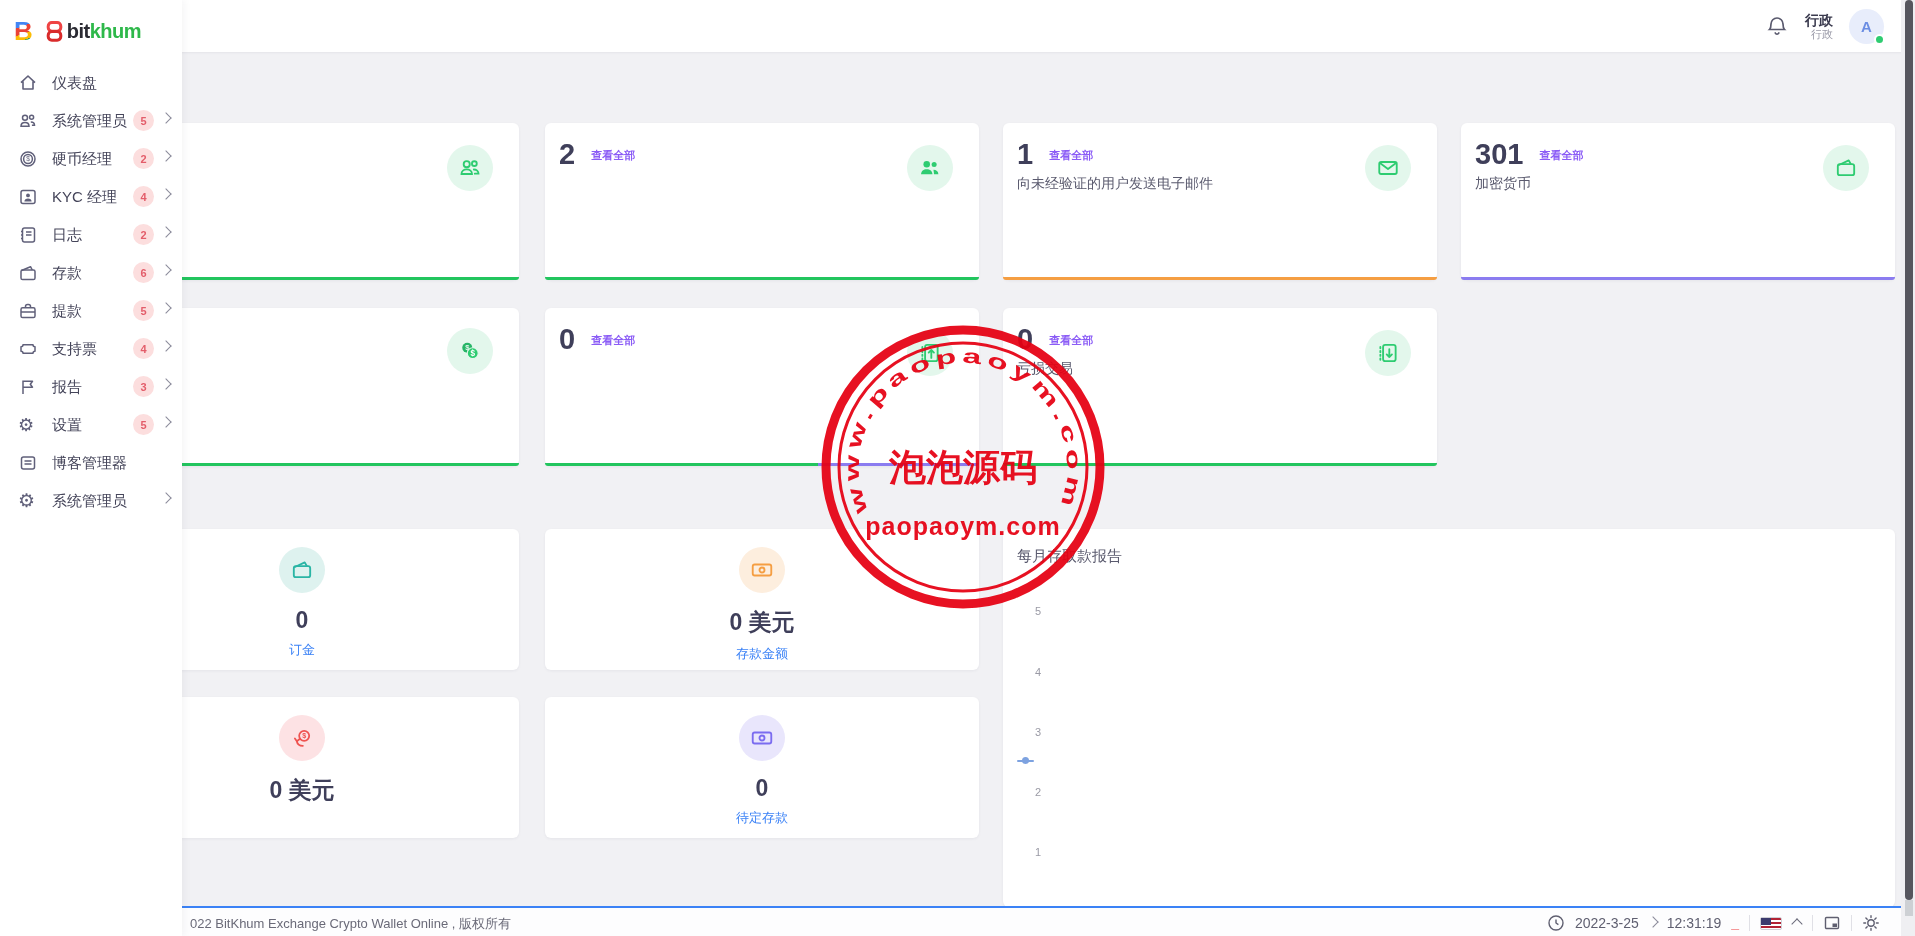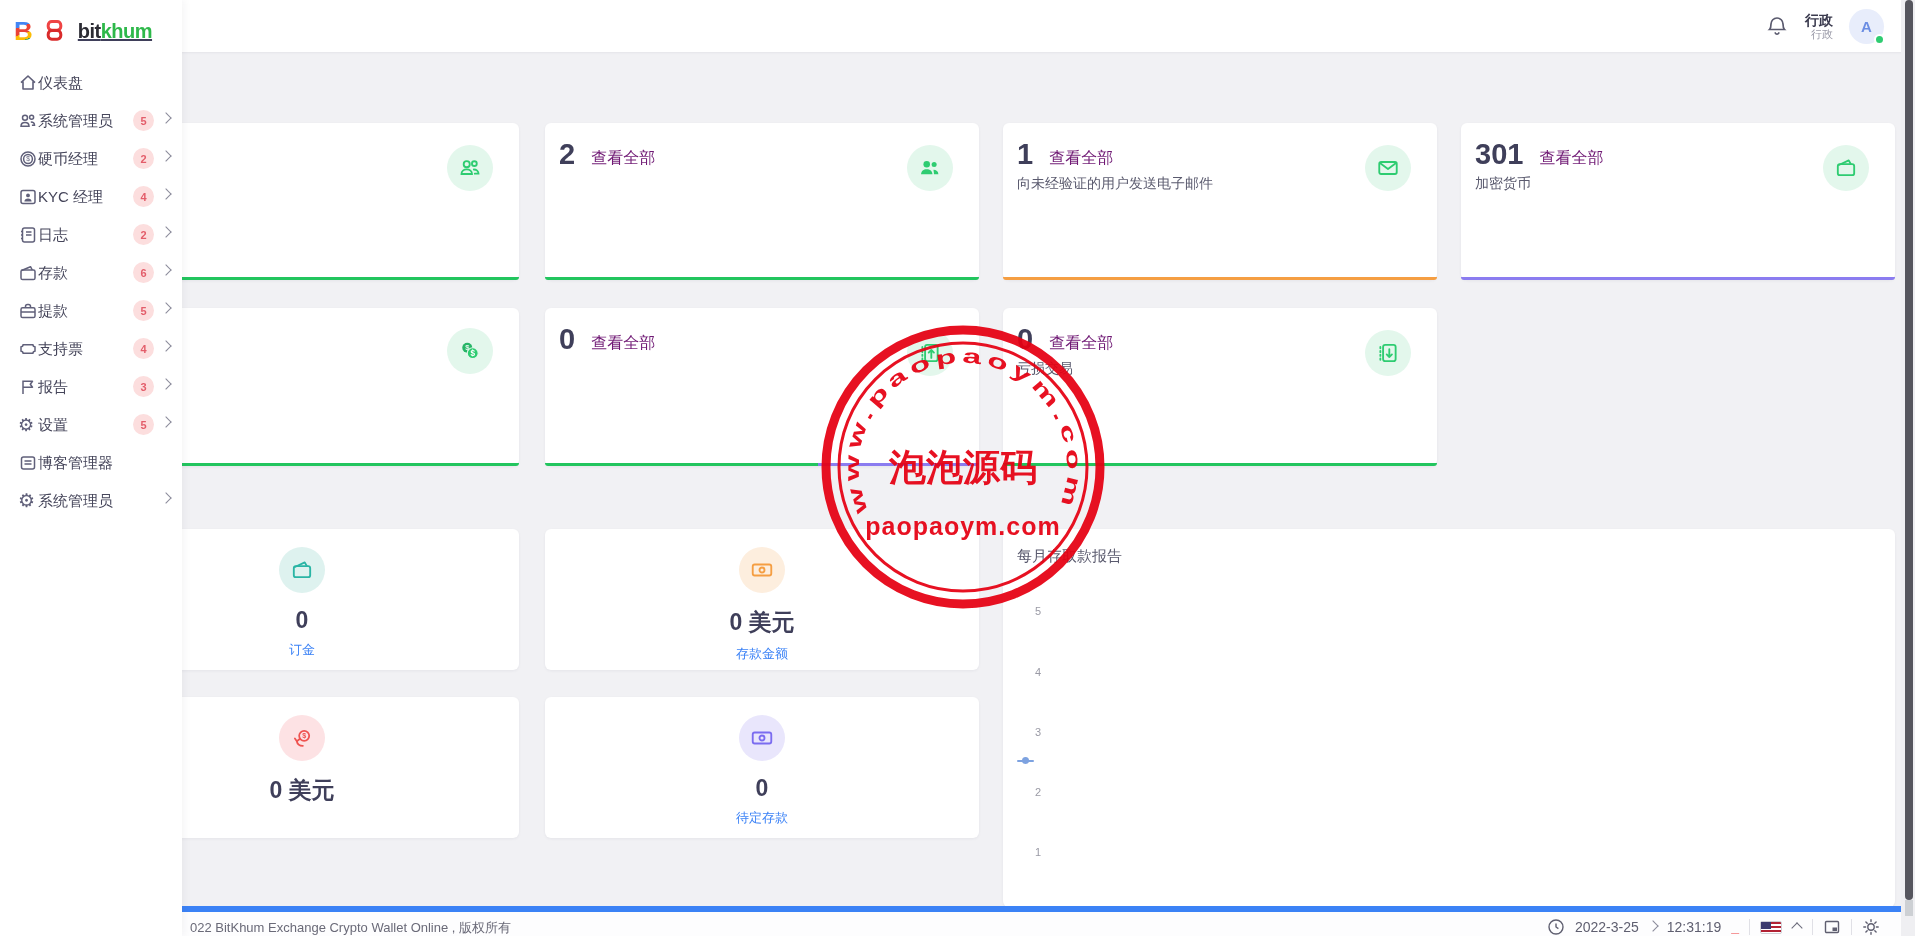--- a/index.html
+++ b/index.html
@@ -13,39 +13,39 @@
   .user-meta { text-align:right; line-height:1.15; }
   .user-name { font-size:14px; font-weight:bold; color:#3a3a4e; }
   .user-role { font-size:11px; color:#9a9aa8; }
   .avatar { position:relative; width:35px; height:35px; border-radius:50%; background:#e8edfb; display:flex; align-items:center; justify-content:center; color:#6b8de3; font-size:15px; font-weight:bold; }
   .avatar .dot { position:absolute; right:-1px; bottom:-1px; width:11px; height:11px; border-radius:50%; background:#2ecc71; border:2px solid #fff; }
 
   
   .sidebar { position:absolute; left:0; top:0; width:182px; height:936px; background:#fff; z-index:30; box-shadow:2px 0 8px rgba(40,40,60,.05); }
   .logo-row { display:flex; align-items:center; gap:12px; padding:12px 0 0 14px; height:50px; }
   .logo-b { font-size:26px; font-weight:800; background:linear-gradient(160deg,#4285f4 0%,#4285f4 34%,#ea4335 34%,#ea4335 58%,#fbbc05 58%,#fbbc05 78%,#34a853 78%); -webkit-background-clip:text; background-clip:text; color:transparent; line-height:1; }
-  .brand { display:flex; gap:14px;text-decoration:underline; }
+  .brand { display:flex; align-items:center; gap:3px; }
   .brand-text { font-size:20px; font-weight:700; color:#2b2b33; letter-spacing:-.5px; }
   .brand-text .khum { color:#2eb84a; }
   .menu { list-style:none; margin-top:14px; }
   .menu li { position:relative; height:38px; display:flex; align-items:center; padding-left:18px; cursor:pointer; }
   .menu li .mi { width:20px; height:20px; color:#60607a; flex:0 0 20px; }
-  .menu li .ml { font-size:15px; color:#45455a; }
+  .menu li .ml { margin-left:14px; font-size:15px; color:#45455a; }
   .badge { position:absolute; right:28px; top:8px; min-width:21px; height:21px; border-radius:50%; background:#fcdede; color:#e35d6a; font-size:11px; font-weight:bold; display:flex; align-items:center; justify-content:center; }
   .chev { position:absolute; right:12px; top:12px; width:8px; height:8px; border-right:1.6px solid #8a8a9a; border-top:1.6px solid #8a8a9a; transform:rotate(45deg); }
   .gear-glyph { font-size:18px; line-height:20px; color:#60607a; }
   .gear-solid { color:#44444e; font-size:19px; }
 
   
   .card { position:absolute; background:#fff; border-radius:6px; box-shadow:0 1px 3px rgba(40,40,70,.06); }
   .bb { position:absolute; left:0; bottom:0; width:100%; height:3px; border-radius:0 0 6px 6px; display:flex; overflow:hidden; }
   .bb i { display:block; height:100%; }
   .stat-num-row { display:flex; align-items:flex-start; padding:16px 16px 0 14px; }
   .stat-num { font-size:29px; font-weight:600; color:#3f3f5a; line-height:1.05; }
-  .view-all { margin:9px 0 0 16px; font-size:16px; color:#701a75; cursor:pointer; }
+  .view-all { margin:9px 0 0 16px; font-size:11px; color:#8b5cf6; cursor:pointer;font-weight:bold; }
   .stat-label { padding:6px 120px 0 14px; font-size:14px; color:#5a5a6e; }
   .icon-bubble { position:absolute; right:26px; top:22px; width:46px; height:46px; border-radius:50%; display:flex; align-items:center; justify-content:center; }
   .bub-green { background:#e3f7ec; color:#2ecc71; }
   .bub-teal { background:#def2ef; color:#2ab5a5; }
   .bub-orange { background:#fdeede; color:#f59e42; }
   .bub-red { background:#fde2e4; color:#ef5350; }
   .bub-purple { background:#e9e6fc; color:#7b6cf0; }
   .icon-bubble svg { width:24px; height:24px; }
 
   .sum-card { text-align:center; padding-top:18px; }
@@ -58,21 +58,21 @@
   .chart-title { position:absolute; left:14px; top:18px; font-size:15px; color:#5a5a6e; }
   .ytick { position:absolute; left:0; width:38px; text-align:right; font-size:11px; color:#9a9aa5; }
   .legend-mini { position:absolute; left:14px; top:228px; width:17px; height:8px; }
   .legend-mini .ln { position:absolute; left:0; top:3px; width:17px; height:2px; background:#7da2e0; border-radius:1px; }
   .legend-mini .pt { position:absolute; left:5px; top:0; width:7px; height:7px; border-radius:50%; background:#7da2e0; }
 
   
   .stamp { position:absolute; left:813px; top:317px; width:300px; height:300px; z-index:40; opacity:.93; pointer-events:none; }
 
   
-  .footer { position:absolute; left:0; top:906px; width:1915px; height:30px; background:#fdfdfe; border-top:6px solid #3b82f6; z-index:8; }
+  .footer { position:absolute; left:0; top:906px; width:1915px; height:30px; background:#fdfdfe; border-top:2px solid #3b82f6; z-index:8; }
   .copyright { position:absolute; left:190px; top:7px; font-size:13px; color:#6a6a78; }
   .footer-right { position:absolute; right:35px; top:0; height:30px; display:flex; align-items:center; gap:10px; color:#5f5f70; font-size:14px; }
   .fr-sep { width:1px; height:16px; background:#e0e0e6; }
   .cursor-red { color:#f05050; font-weight:bold; }
   .flag { width:22px; height:13px; border-radius:2px; border:1px solid #d0d0d6; background:repeating-linear-gradient(180deg,#b22234 0 2px,#fff 2px 4px); position:relative; }
   .flag::after { content:""; position:absolute; left:0; top:0; width:10px; height:7px; background:#3c3b6e; }
   .caret-up { width:10px; height:6px; position:relative; }
   .caret-up::after { content:""; position:absolute; left:1px; top:0; width:7px; height:7px; border-left:1.6px solid #6a6a7a; border-top:1.6px solid #6a6a7a; transform:rotate(45deg); }
   .fico { width:18px; height:18px; color:#5f5f70; }
 

